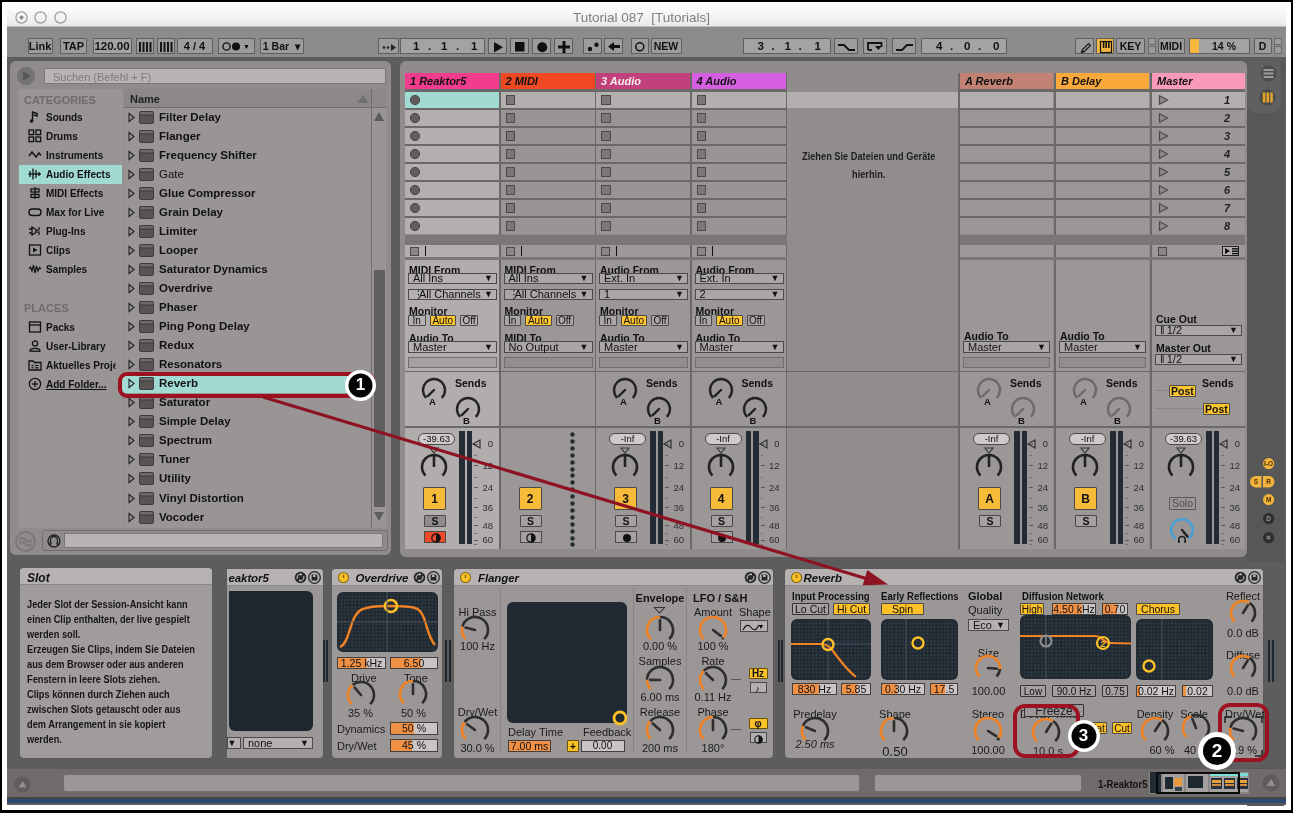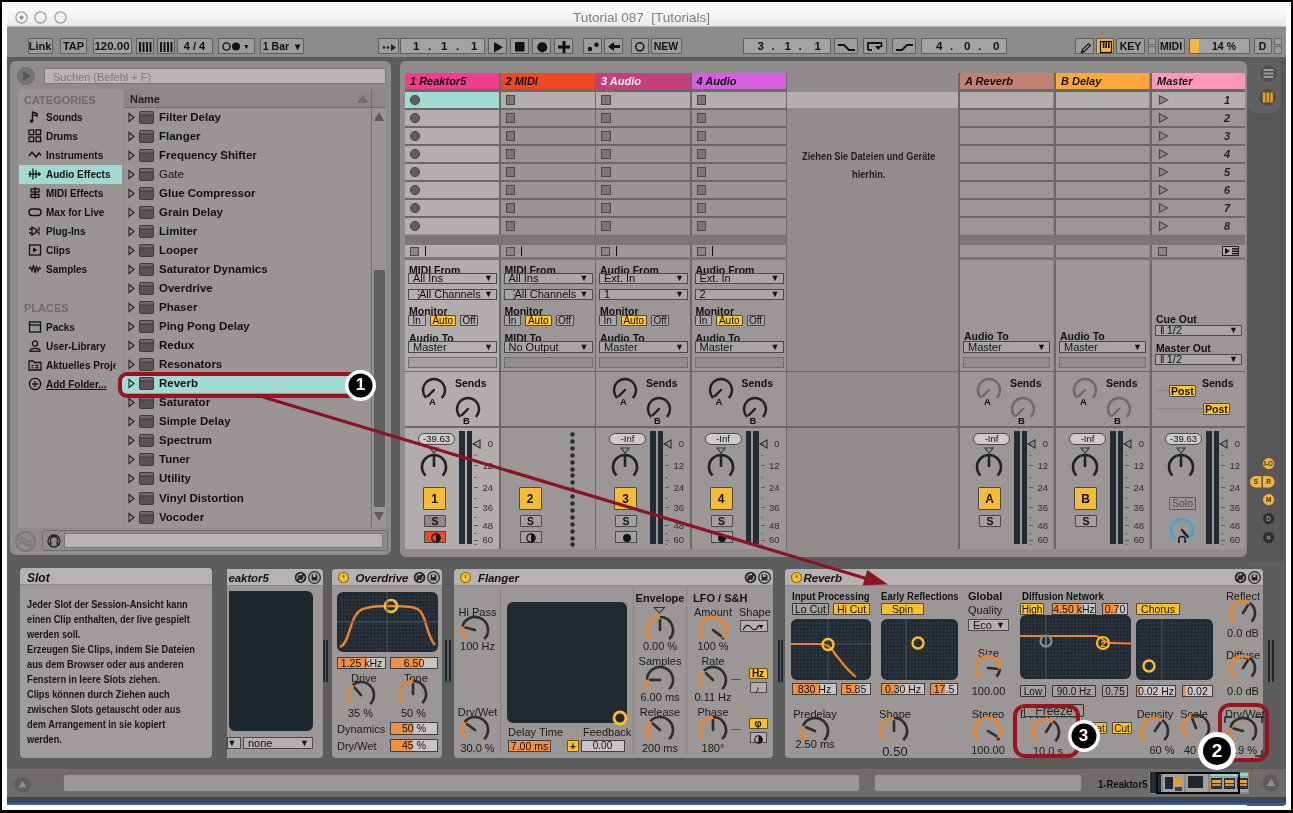--- a/index.html
+++ b/index.html
@@ -1492,21 +1492,21 @@
     <path d="M 6.51 23.49 A 12 12 0 0 1 21.43 4.87" stroke="#f08226" stroke-width="2.6" fill="none"></path>
     <line x1="15" y1="15" x2="19.82" y2="7.40" stroke="#2d2d2d" stroke-width="2.6" stroke-linecap="round"></line>
   </svg>
 <div class="t" style="left:1223px;top:684.5px;left:1223px;width:40px;text-align:center;font-size:11px;color:#1a1a1a;">0.0 dB</div>
 <div class="t" style="left:786px;top:707.5px;left:786px;width:58px;text-align:center;font-size:11px;color:#1a1a1a;">Predelay</div>
 <svg class="ab" style="left:799px;top:715px" width="32" height="32" viewBox="0 0 32 32">
     <path d="M 3.99 11.03 A 13 13 0 1 1 25.19 25.19" stroke="#2d2d2d" stroke-width="2.6" fill="none"></path>
     <path d="M 6.81 25.19 A 13 13 0 0 1 3.99 11.03" stroke="#f08226" stroke-width="2.6" fill="none"></path>
     <line x1="16" y1="16" x2="6.99" y2="12.27" stroke="#2d2d2d" stroke-width="2.6" stroke-linecap="round"></line>
   </svg>
-<div class="t" style="left:786px;top:738px;left:786px;width:58px;text-align:center;font-size:11px;color:#1a1a1a;">2.50 ms</div>
+<div class="t" style="left:786px;top:738px;left:786px;width:58px;text-align:center;font-size:11px;color:#1a1a1a;font-style:italic;">2.50 ms</div>
 <div class="t" style="left:870px;top:707.5px;left:870px;width:50px;text-align:center;font-size:11px;color:#1a1a1a;">Shape</div>
 <svg class="ab" style="left:878px;top:715px" width="32" height="32" viewBox="0 0 32 32">
     <path d="M 16.00 3.00 A 13 13 0 0 1 25.19 25.19" stroke="#2d2d2d" stroke-width="2.6" fill="none"></path>
     <path d="M 6.81 25.19 A 13 13 0 0 1 16.00 3.00" stroke="#f08226" stroke-width="2.6" fill="none"></path>
     <line x1="16" y1="16" x2="16.00" y2="6.25" stroke="#2d2d2d" stroke-width="2.6" stroke-linecap="round"></line>
   </svg>
 <div class="t" style="left:870px;top:743.5px;left:870px;width:50px;text-align:center;font-size:13px;color:#1a1a1a;">0.50</div>
 <div class="t" style="left:963px;top:707.5px;left:963px;width:50px;text-align:center;font-size:11px;color:#1a1a1a;">Stereo</div>
 <svg class="ab" style="left:972px;top:715px" width="32" height="32" viewBox="0 0 32 32">
     <path d="M 27.08 22.79 A 13 13 0 0 1 25.19 25.19" stroke="#2d2d2d" stroke-width="2.6" fill="none"></path>

